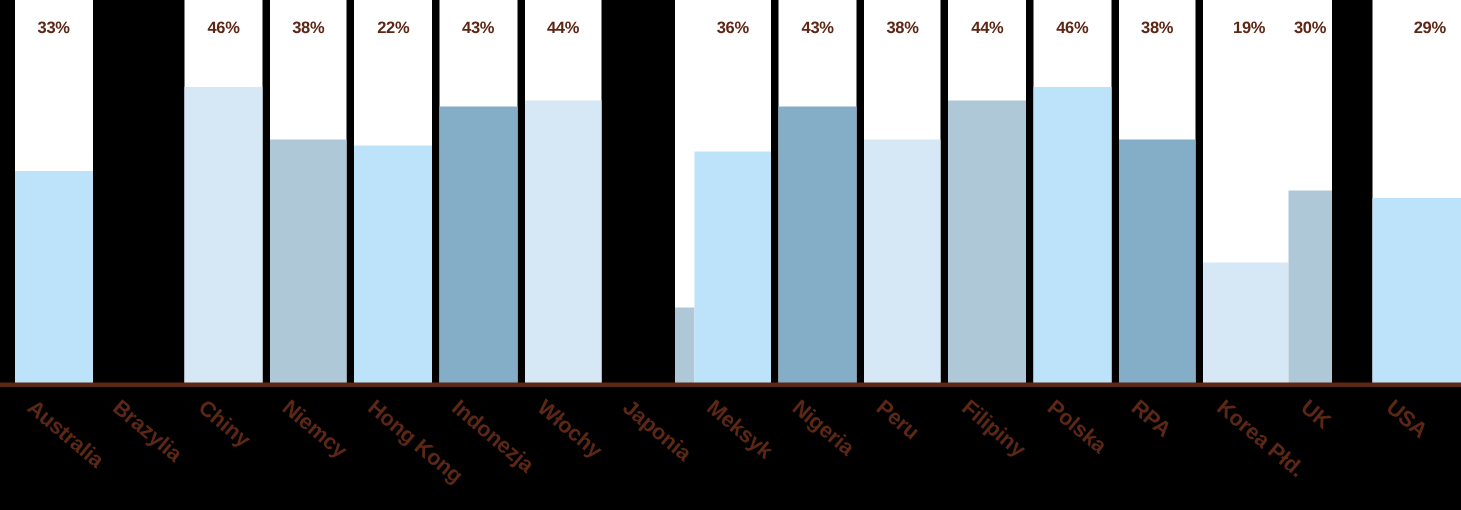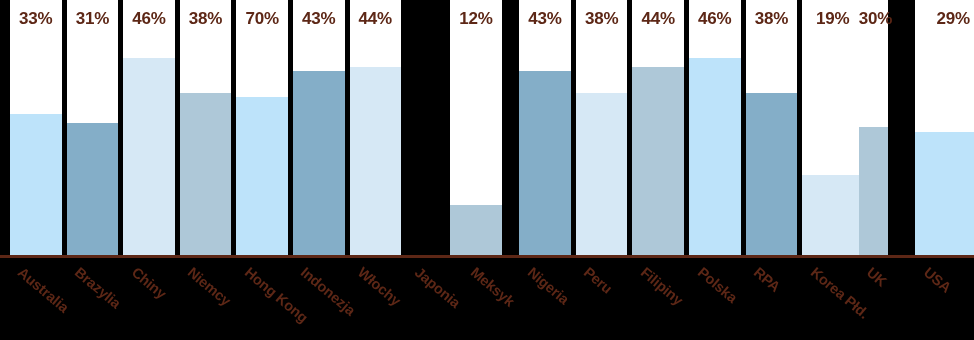--- a/index.html
+++ b/index.html
@@ -35,21 +35,21 @@
     right: 0;
     bottom: 0;
     background: #bde3fa;
   }
   .bar-value {
     position: absolute;
     left: 0;
     right: 0;
     top: 9px;
     text-align: center;
-    font-size: 17px;
+    font-size: 11px;
     font-weight: bold;
     color: #5d2716;
     letter-spacing: -0.2px;
     line-height: 20px;
   }
   .axis-line {
     position: absolute;
     left: 0;
     top: 255px;
     width: 974px;
@@ -78,47 +78,47 @@
 </head>
 <body>
 
 <div id="chart-root">
 
   <div class="plot-area">
       <div class="bar-col" style="left: 10px; width: 51.5882px;">
         <div class="bar-fill" style="height: 142.627px; background: rgb(189, 227, 250);"></div>
         <div class="bar-value">33%</div>
       </div>
-      <div class="bar-col" style="left: 66.5882px; width: 51.5882px;">
-        <div class="bar-fill" style="height: 133.983px; background: rgb(132, 174, 200);"></div>
-        <div class="bar-value">31%</div>
-      </div>
       <div class="bar-col" style="left: 123.176px; width: 51.5882px;">
         <div class="bar-fill" style="height: 198.814px; background: rgb(214, 232, 245);"></div>
         <div class="bar-value">46%</div>
       </div>
       <div class="bar-col" style="left: 179.765px; width: 51.5882px;">
         <div class="bar-fill" style="height: 164.237px; background: rgb(174, 200, 216);"></div>
         <div class="bar-value">38%</div>
       </div>
       <div class="bar-col" style="left: 236.353px; width: 51.5882px;">
         <div class="bar-fill" style="height: 159.915px; background: rgb(189, 227, 250);"></div>
-        <div class="bar-value">70%</div>
+        <div class="bar-value">22%</div>
       </div>
       <div class="bar-col" style="left: 292.941px; width: 51.5882px;">
         <div class="bar-fill" style="height: 185.847px; background: rgb(132, 174, 200);"></div>
         <div class="bar-value">43%</div>
       </div>
       <div class="bar-col" style="left: 349.529px; width: 51.5882px;">
         <div class="bar-fill" style="height: 190.169px; background: rgb(214, 232, 245);"></div>
         <div class="bar-value">44%</div>
       </div>
       <div class="bar-col" style="left: 406.118px; width: 51.5882px; margin-left: 44px;">
         <div class="bar-fill" style="height: 51.8644px; background: rgb(174, 200, 216);"></div>
         <div class="bar-value">12%</div>
+      </div>
+      <div class="bar-col" style="left: 462.706px; width: 51.5882px;">
+        <div class="bar-fill" style="height: 155.593px; background: rgb(189, 227, 250);"></div>
+        <div class="bar-value">36%</div>
       </div>
       <div class="bar-col" style="left: 519.294px; width: 51.5882px;">
         <div class="bar-fill" style="height: 185.847px; background: rgb(132, 174, 200);"></div>
         <div class="bar-value">43%</div>
       </div>
       <div class="bar-col" style="left: 575.882px; width: 51.5882px;">
         <div class="bar-fill" style="height: 164.237px; background: rgb(214, 232, 245);"></div>
         <div class="bar-value">38%</div>
       </div>
       <div class="bar-col" style="left: 632.471px; width: 51.5882px;">

